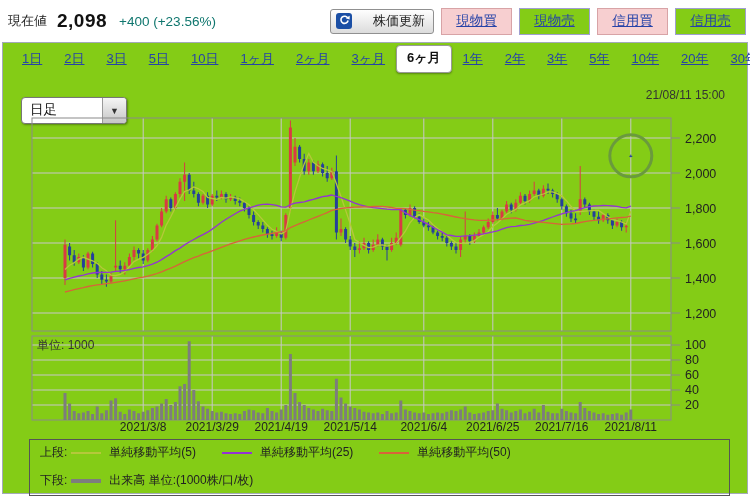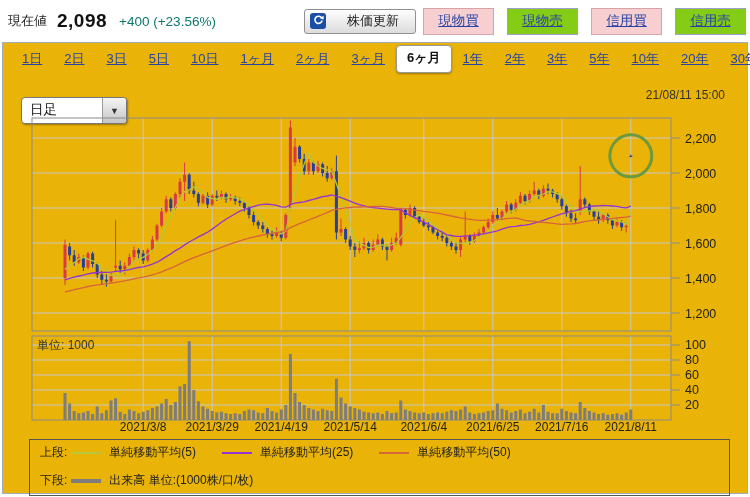--- a/index.html
+++ b/index.html
@@ -4,28 +4,28 @@
 <style>
   html,body{margin:0;padding:0;background:#fff;width:750px;height:497px;overflow:hidden;
     font-family:"Liberation Sans","DejaVu Sans",sans-serif;-webkit-font-smoothing:antialiased;}
   .topbar{height:42px;display:flex;align-items:center;padding:0 4px 0 8px;box-sizing:border-box;}
   .cur-label{font-size:13px;color:#222;margin-right:10px;}
   .cur-price{font-size:19px;font-weight:bold;color:#111;margin-right:12px;letter-spacing:.5px;}
   .cur-change{font-size:13.5px;color:#0f766e;}
   .topbar-right{margin-left:auto;display:flex;align-items:center;gap:7px;}
   .refresh-btn{display:inline-flex;align-items:center;gap:21px;font-size:13px;color:#222;
     background:linear-gradient(#fefefe,#dcdcdc);border:1px solid #909090;border-radius:3px;
-    padding:2px 16px 3px 5px;cursor:pointer;}
+    padding:2px 8px 3px 5px;cursor:pointer;}
   .ricon{width:16px;height:16px;border-radius:3px;background:#1b4fa5;display:inline-flex;
     align-items:center;justify-content:center;}
   .trade-btn{display:inline-block;width:69px;text-align:center;padding:3px 0 4px 0;font-size:13.5px;
     color:#2643a8;text-decoration:underline;border:1px solid;cursor:pointer;}
   .trade-buy{background:#f7cfd0;border-color:#d8a3a6;}
   .trade-sell{background:#84cc16;border-color:#9f9fd0;}
-  .panel{margin:0 2px;border:1px solid #a3aab8;background:#eab308;height:452px;box-sizing:border-box;}
+  .panel{margin:0 2px;border:1px solid #a3aab8;background:#84cc16;height:452px;box-sizing:border-box;}
   .tabstrip{display:flex;align-items:flex-end;padding:6px 0 0 8px;height:29px;box-sizing:border-box;}
   .tab{font-size:13px;color:#2643a8;text-decoration:underline;padding:3px 11px 4px 11px;cursor:pointer;white-space:nowrap;}
   .tab.sel{color:#111;font-weight:bold;text-decoration:none;background:#fff;border:1px solid #999;
     border-radius:4px;box-shadow:0 1px 2px rgba(0,0,0,.35);padding:3px 10px 5px 10px;position:relative;top:1px;}
   .tabsep{width:1px;background:#c6cbd4;align-self:center;height:14px;}
   .chart-area{position:relative;height:366px;}
   .select{position:absolute;left:18px;top:25px;width:104px;height:25px;border:1px solid #777;
     border-radius:4px;background:#fff;box-shadow:1px 1px 2px rgba(0,0,0,.35);display:flex;
     overflow:hidden;cursor:pointer;}
   .select .txt{flex:1;font-size:13.5px;color:#111;line-height:24px;padding-left:8px;}
@@ -54,21 +54,21 @@
   <div class="topbar-right">
     <button class="refresh-btn">
       <span class="ricon">
         <svg width="11" height="11" viewBox="0 0 11 11">
           <path d="M8.8 3.2 A3.6 3.6 0 1 0 9.1 5.5" fill="none" stroke="#fff" stroke-width="1.6"></path>
           <polygon points="10.6,0.8 10.6,4.6 6.8,3.2" fill="#fff"></polygon>
         </svg>
       </span>
       <span>株価更新</span>
     </button>
-    <div id="tradeButtons" style="display:flex;gap:13px;">
+    <div id="tradeButtons" style="display:flex;gap:7px;">
         <a class="trade-btn trade-buy">現物買</a>
         <a class="trade-btn trade-sell">現物売</a>
         <a class="trade-btn trade-buy">信用買</a>
         <a class="trade-btn trade-sell">信用売</a>
       </div>
   </div>
 </div>
 
 <div class="panel">
   <div class="tabstrip" id="tabStrip">

